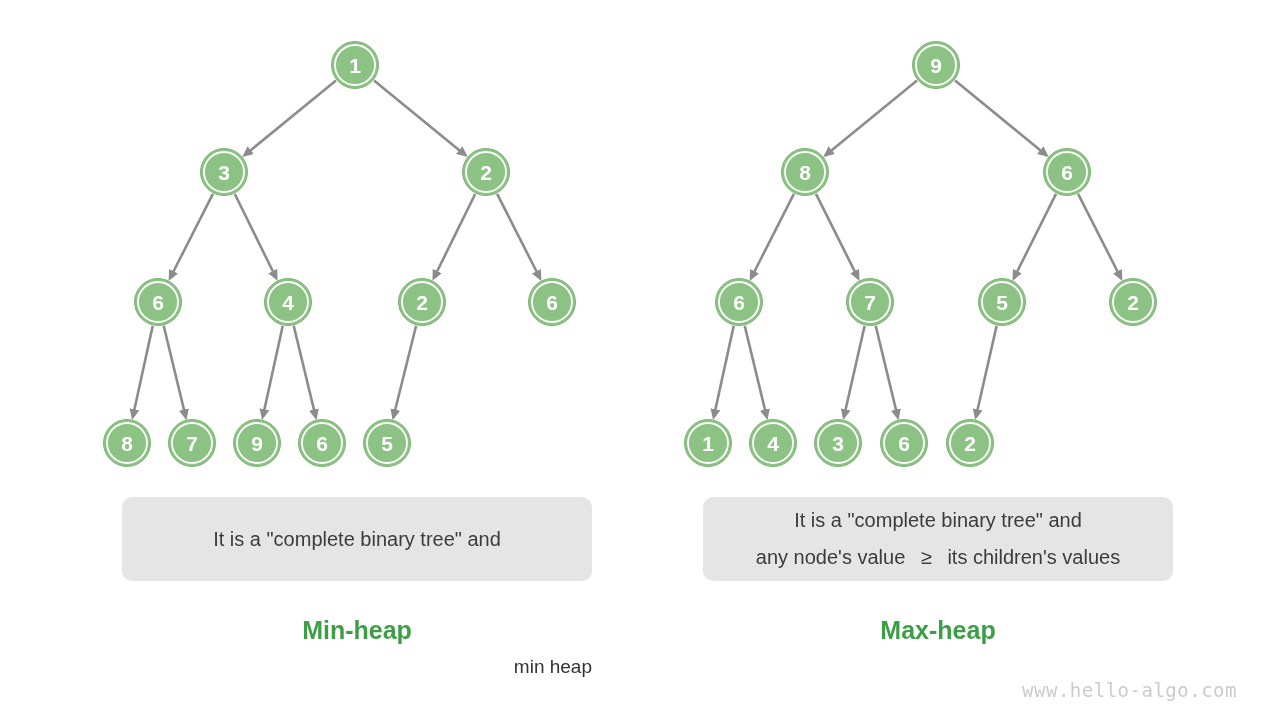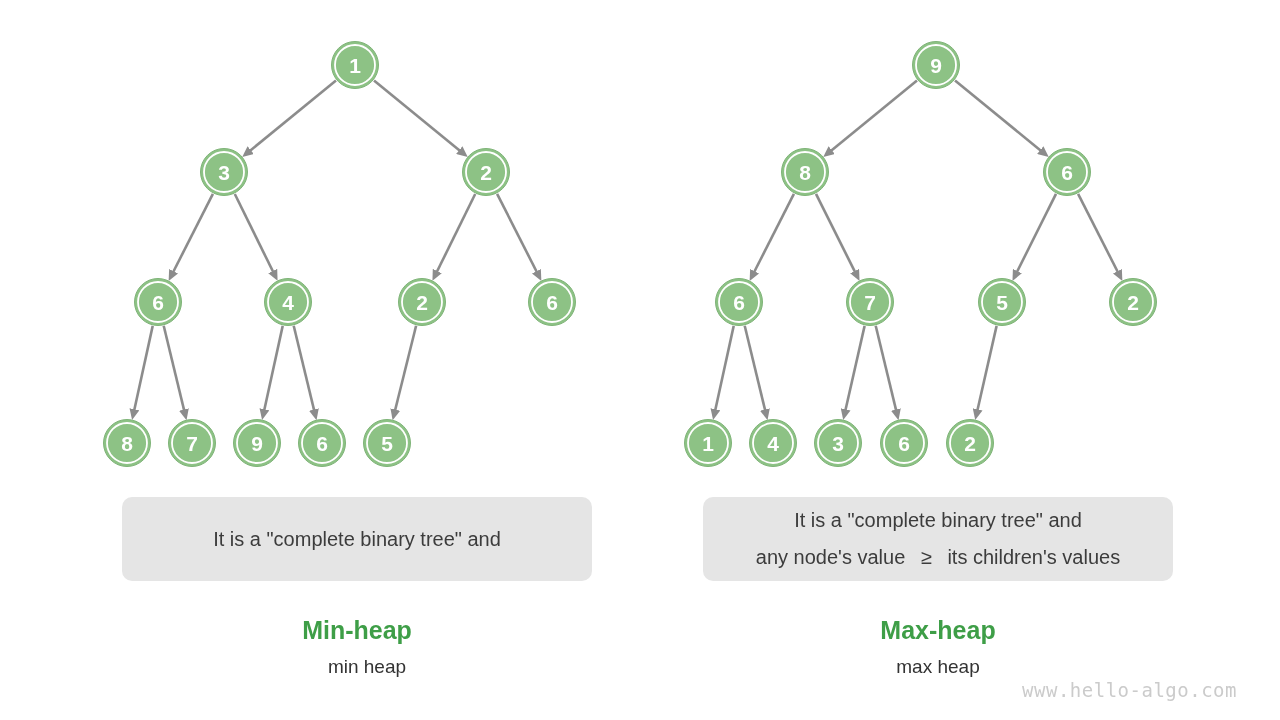--- a/index.html
+++ b/index.html
@@ -51,21 +51,21 @@
   .heading.left  { left: 122px; }
   .heading.right { left: 703px; }
   .subheading {
     position: absolute;
     top: 656px;
     width: 470px;
     text-align: center;
     font-size: 19px;
     color: #333333;
   }
-  .subheading.left  { left: 132px; }
+  .subheading.left  { left: 122px; text-align: right; }
   .subheading.right { left: 703px; }
   .watermark {
     position: absolute;
     right: 43px;
     top: 679px;
     font-family: "DejaVu Sans Mono", monospace;
     font-size: 19px;
     letter-spacing: 0.5px;
     color: #cbcbcb;
   }
@@ -235,17 +235,16 @@
 
   <div class="caption-box right">
     <div>It is a "complete binary tree" and</div>
     <div>any node's value  ≥  its children's values</div>
   </div>
 
   <div class="heading right">Max-heap</div>
   <div class="heading left">Min-heap</div>
 
   <div class="subheading left">min heap</div>
-  <div class="subheading right">max heap</div>
 
   <div class="watermark">www.hello-algo.com</div>
 
 </div>
 
 </body></html>

